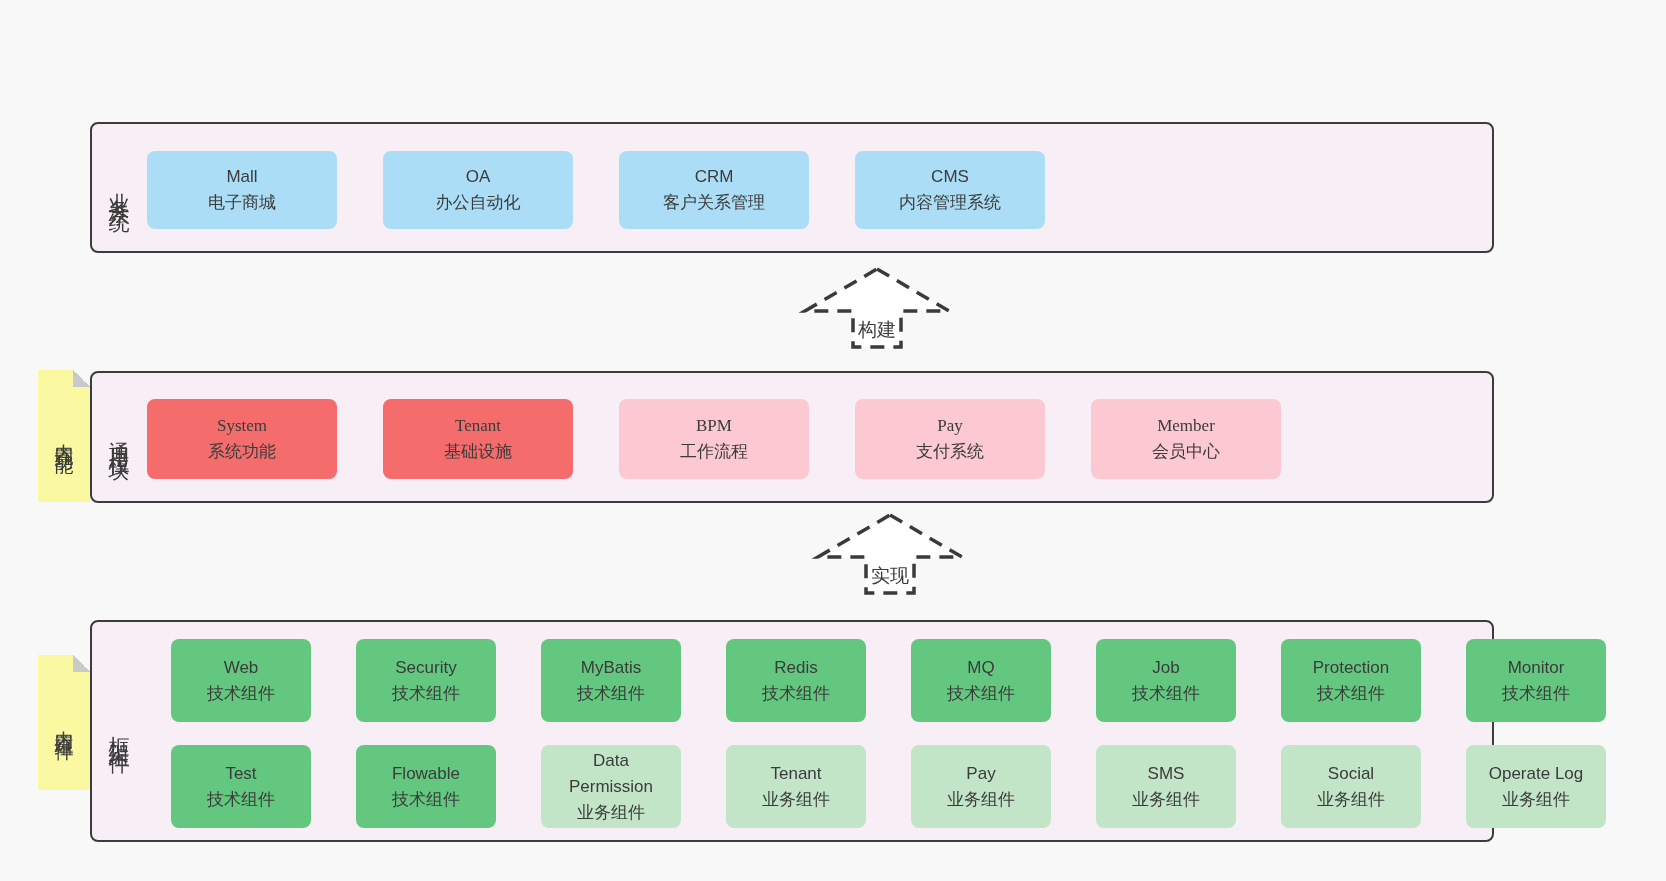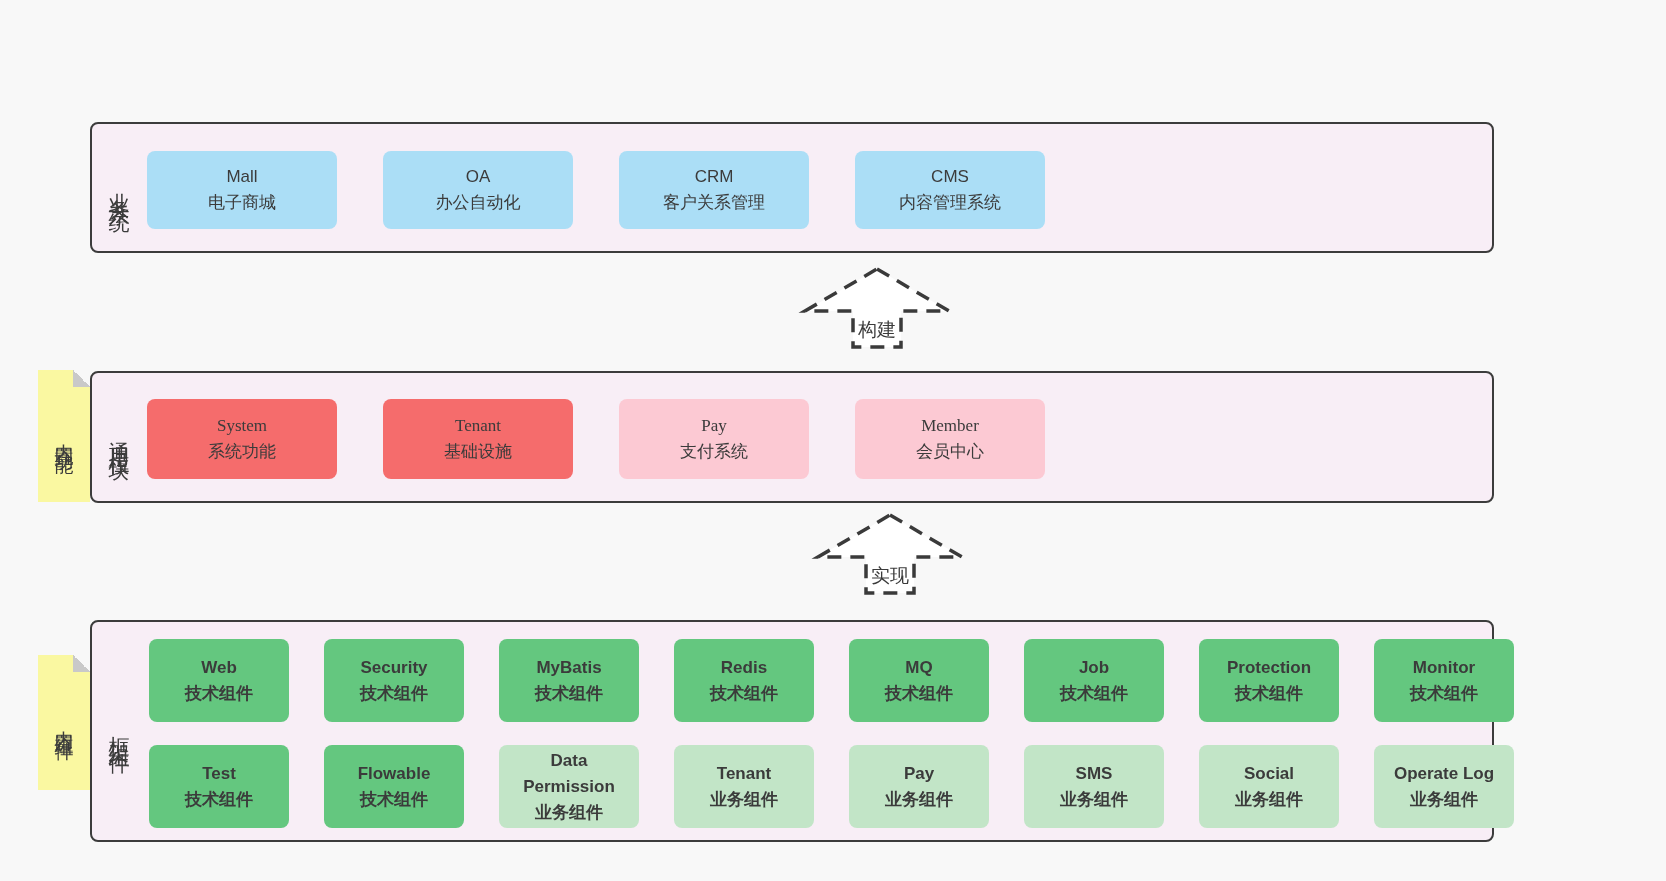--- a/index.html
+++ b/index.html
@@ -34,21 +34,21 @@
     font-size:21px;letter-spacing:6px;color:var(--text);
   }
   .grid{
     position:absolute;left:55px;display:flex;gap:46px;
   }
   .layer-business .grid{top:27px;}
   .layer-modules .grid{top:26px;font-family:Liberation Serif, serif;}
   .grid .box{width:190px;height:78px;}
   .layer-modules .grid .box{height:80px;}
   .grid8{
-    position:absolute;left:57px;display:flex;gap:35px;font-weight:bold;
+    position:absolute;left:79px;display:flex;gap:45px;
   }
   .grid8-top{top:17px;}
   .grid8-bottom{top:123px;}
   .grid8 .box{width:140px;height:83px;}
   .box{
     border-radius:8px;
     display:flex;flex-direction:column;justify-content:center;align-items:center;
     text-align:center;
   }
   .box .line{font-size:17px;line-height:26px;color:var(--text);}
@@ -138,20 +138,24 @@
     <div class="grid">
         <div class="box c-red">
           <div class="line">System</div>
           <div class="line">系统功能</div>
         </div>
         <div class="box c-red">
           <div class="line">Tenant</div>
           <div class="line">基础设施</div>
         </div>
         <div class="box c-pink">
+          <div class="line">BPM</div>
+          <div class="line">工作流程</div>
+        </div>
+        <div class="box c-pink">
           <div class="line">Pay</div>
           <div class="line">支付系统</div>
         </div>
         <div class="box c-pink">
           <div class="line">Member</div>
           <div class="line">会员中心</div>
         </div>
       </div>
   </section>
 

